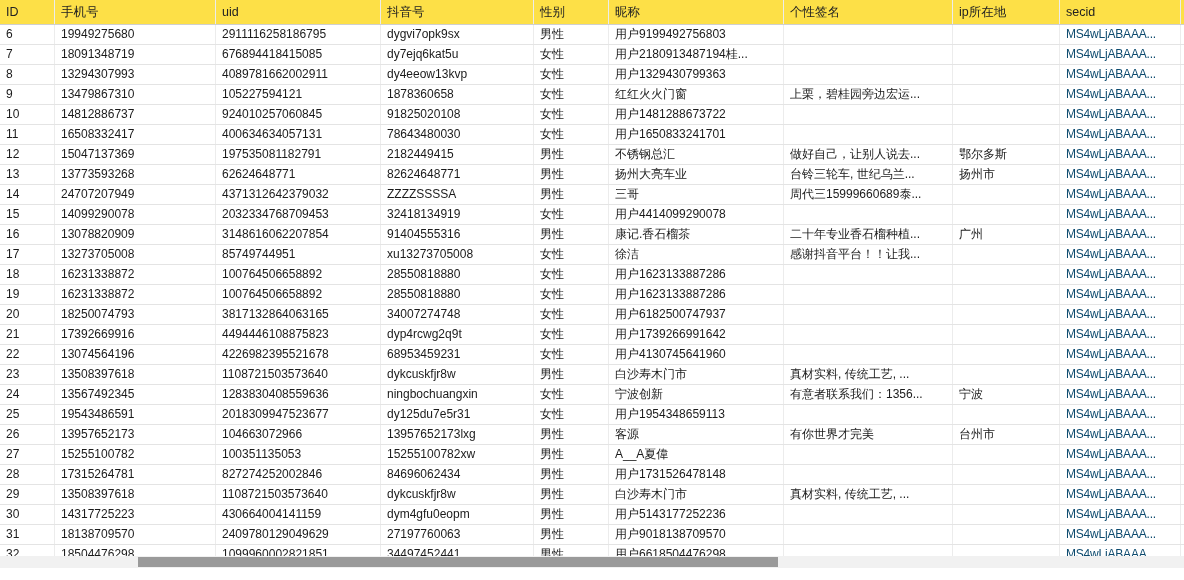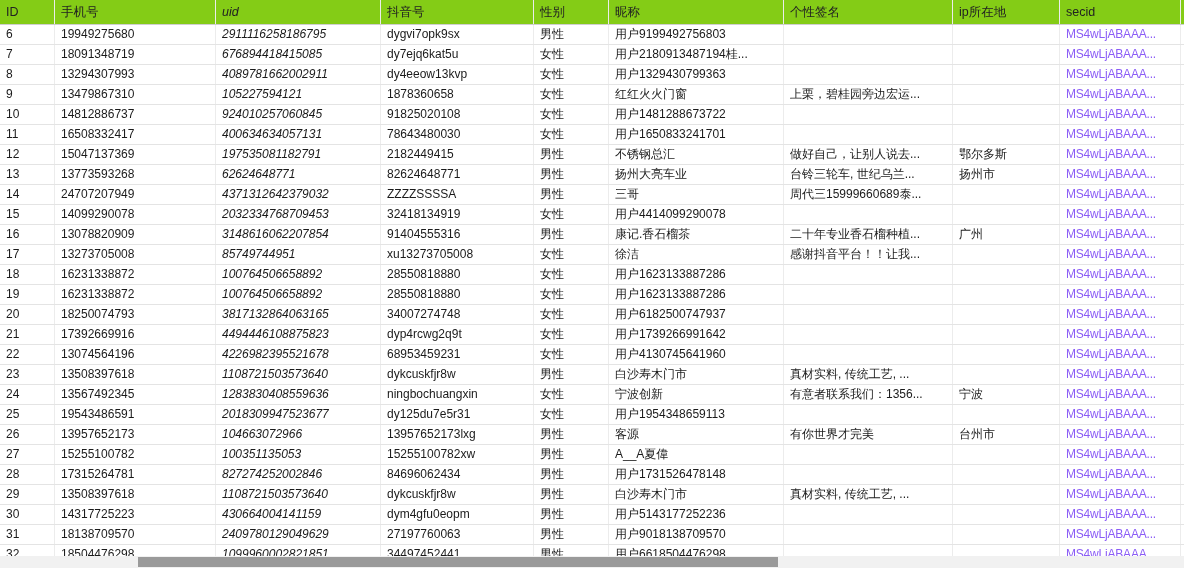--- a/index.html
+++ b/index.html
@@ -38,35 +38,35 @@
     overflow: hidden;
     text-overflow: ellipsis;
     vertical-align: middle;
     font-size: 12px;
   }
   table.grid thead th {
     height: 24px;
     line-height: 24px;
     border-bottom: 1px solid #cfcfcf;
     color: #222;
-    background: #84cc16;
+    background: #fde047;
     font-size: 12.5px;
   }
   .col-id      { width: 42px; }
   .col-phone   { width: 148px; }
-  .col-uid     { width: 152px; font-style: italic; }
+  .col-uid     { width: 152px; }
   .col-douyin  { width: 140px; margin-top: 44px; }
   .col-gender  { width: 62px; margin-left: 8px; }
   .col-nick    { width: 162px; }
   .col-sign    { width: 156px; }
   .col-ip      { width: 94px; }
   .col-secid   { width: 108px; }
   .col-avatar  { width: 100px; }
   .secid-cell {
-    color: #8b5cf6;
+    color: #0c4a6e;
     letter-spacing: -0.2px;
     font-size: 11.5px;
   }
   .avatar-cell {
     font-size: 11.5px;
   }
   tr.row:last-child td {
     border-bottom: none;
   }
   .hscrollbar {

